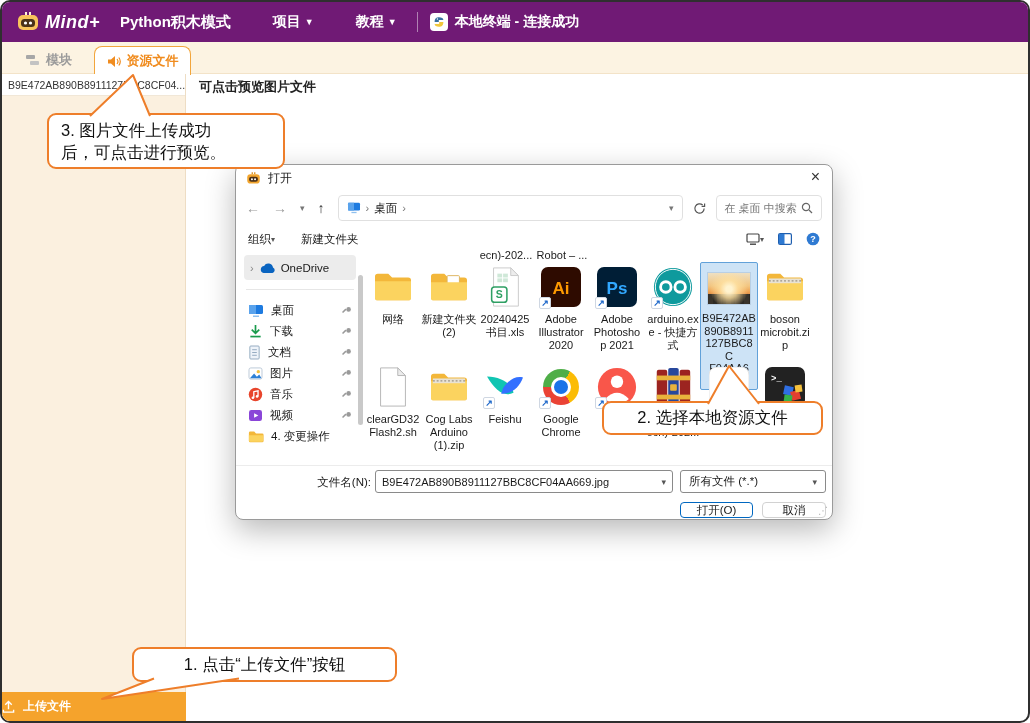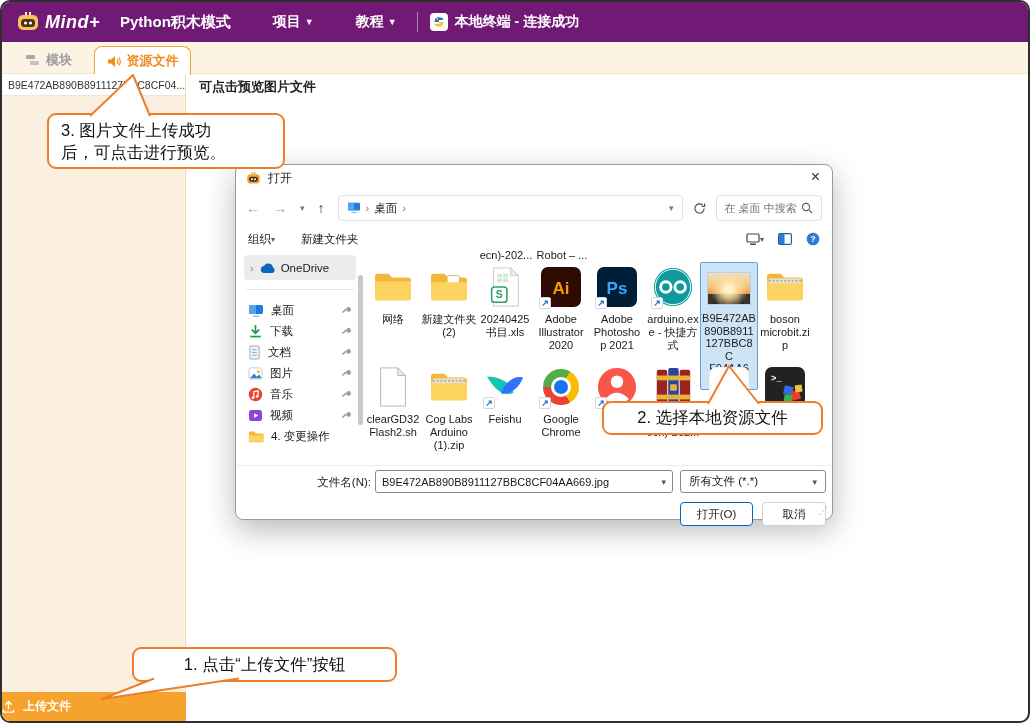--- a/index.html
+++ b/index.html
@@ -102,21 +102,21 @@
 
   
   .dlg-footline{ position:absolute; left:0; top:300px; right:0; height:1px; background:#ececec; }
   .fname-label{ position:absolute; left:40px; top:310px; width:95px; text-align:right; font-size:11.5px; color:#1a1a1a; }
   .fname-box{ position:absolute; left:139px; top:305px; width:298px; height:23px; border:1px solid #8a8a8a;
     border-radius:3px; display:flex; align-items:center; padding:8px 6px; }
   .fname-box input{ border:none; outline:none; flex:1; font-size:11px; font-family:"Liberation Sans",sans-serif; color:#1a1a1a; background:transparent; }
   .ftype-box{ position:absolute; left:444px; top:305px; width:146px; height:23px; border:1px solid #8a8a8a;
     border-radius:3px; display:flex; align-items:center; padding:0 8px; font-size:11.5px; color:#1a1a1a; cursor:pointer; }
   .combo-car{ margin-left:auto; color:#555; font-size:9px; }
-  .btn{ position:absolute; top:337px; height:24px; border-radius:4px; background:#fff; font-size:11.5px;
+  .btn{ position:absolute; top:337px; height:16px; border-radius:4px; background:#fff; font-size:11.5px;
     color:#1a1a1a; display:flex; align-items:center; justify-content:center; cursor:pointer; }
   .btn-open{ left:444px; width:73px; border:1px solid #0067c0; }
   .btn-cancel{ left:526px; width:64px; border:1px solid #d2d2d2; }
   .resize-grip{ position:absolute; right:4px; bottom:3px; color:#b5b5b5; font-size:10px; }
 
   
   .callout{ position:absolute; background:#fff; border:2px solid #ee7e2a; border-radius:9px; z-index:40;
     color:#111; font-size:16.5px; display:flex; flex-direction:column; justify-content:center; }
   .co3{ left:45px; top:111px; width:238px; height:56px; padding:4px 12px; line-height:22px; }
   .co2{ left:600px; top:399px; width:221px; height:34px; align-items:center; }

